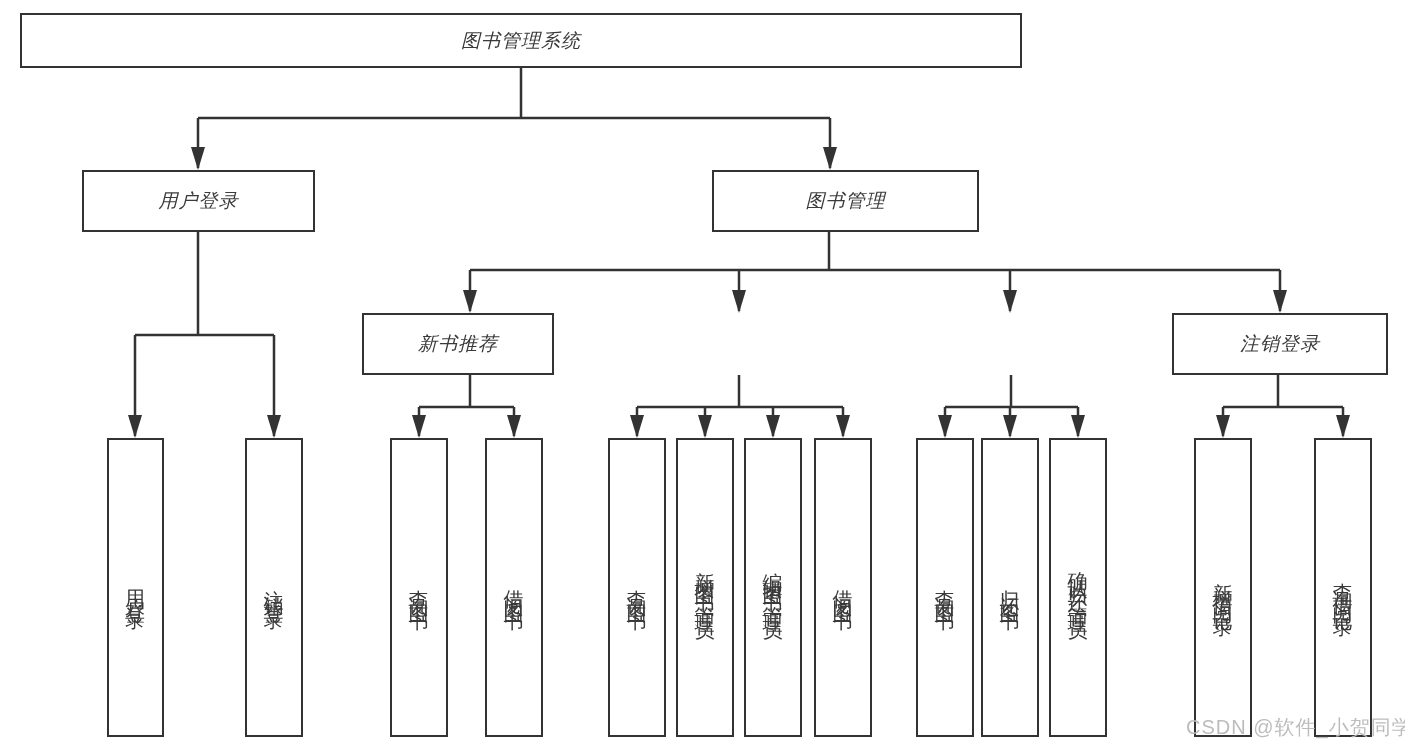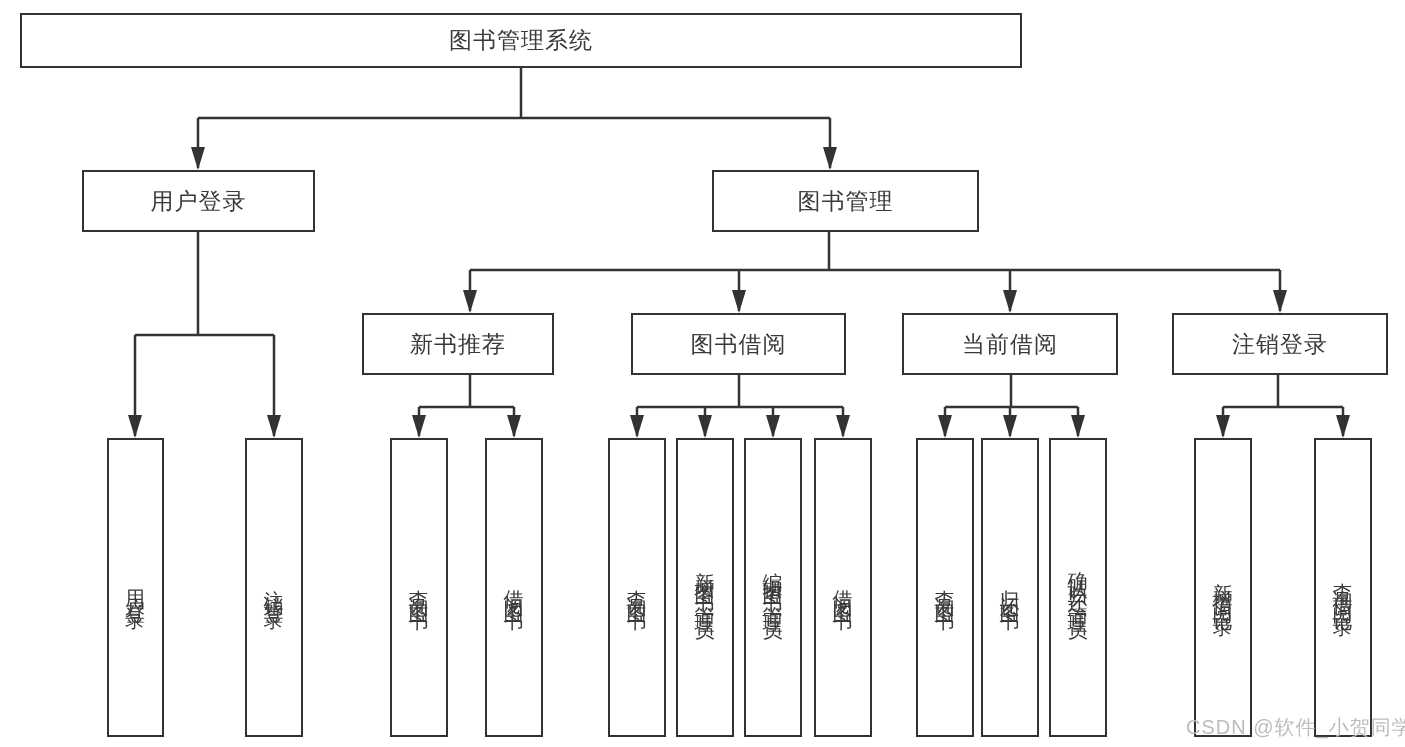--- a/index.html
+++ b/index.html
@@ -13,21 +13,21 @@
   .connectors{position:absolute;left:0;top:0;width:1405px;height:747px;z-index:1;}
   .box{
     position:absolute;
     box-sizing:border-box;
     border:2.5px solid #333333;
     background:#ffffff;
     display:flex;align-items:center;justify-content:center;
     color:#3a3a3a;
     z-index:2;
   }
-  .box.h{font-size:23px;letter-spacing:1px;}
+  .box.h{font-size:19px;letter-spacing:1px;font-style:italic;}
   .box.v{
     font-size:20px;
     writing-mode:vertical-rl;
     text-orientation:mixed;
     letter-spacing:7px;
     line-height:1;
     text-align:center;
   }
   .watermark{
     position:absolute;
@@ -77,22 +77,20 @@
       <polygon points="1336,415 1350,415 1343,438"></polygon>
     </g>
   </svg>
 
   <div class="box h" style="left:20px;top:13px;width:1002px;height:55px;">图书管理系统</div>
 
   <div class="box h" style="left:82px;top:170px;width:233px;height:62px;">用户登录</div>
   <div class="box h" style="left:712px;top:170px;width:267px;height:62px;">图书管理</div>
 
   <div class="box h" style="left:362px;top:313px;width:192px;height:62px;">新书推荐</div>
-  <div class="box h" style="left:631px;top:313px;width:215px;height:62px;">图书借阅</div>
-  <div class="box h" style="left:902px;top:313px;width:216px;height:62px;">当前借阅</div>
   <div class="box h" style="left:1172px;top:313px;width:216px;height:62px;">注销登录</div>
 
   <div class="box v" style="left:107px;top:438px;width:57px;height:299px;">用户登录</div>
   <div class="box v" style="left:245px;top:438px;width:58px;height:299px;">注销登录</div>
 
   <div class="box v" style="left:390px;top:438px;width:58px;height:299px;">查询图书</div>
   <div class="box v" style="left:485px;top:438px;width:58px;height:299px;">借阅图书</div>
 
   <div class="box v" style="left:608px;top:438px;width:58px;height:299px;">查询图书</div>
   <div class="box v" style="left:676px;top:438px;width:58px;height:299px;">新增图书（管理员）</div>

